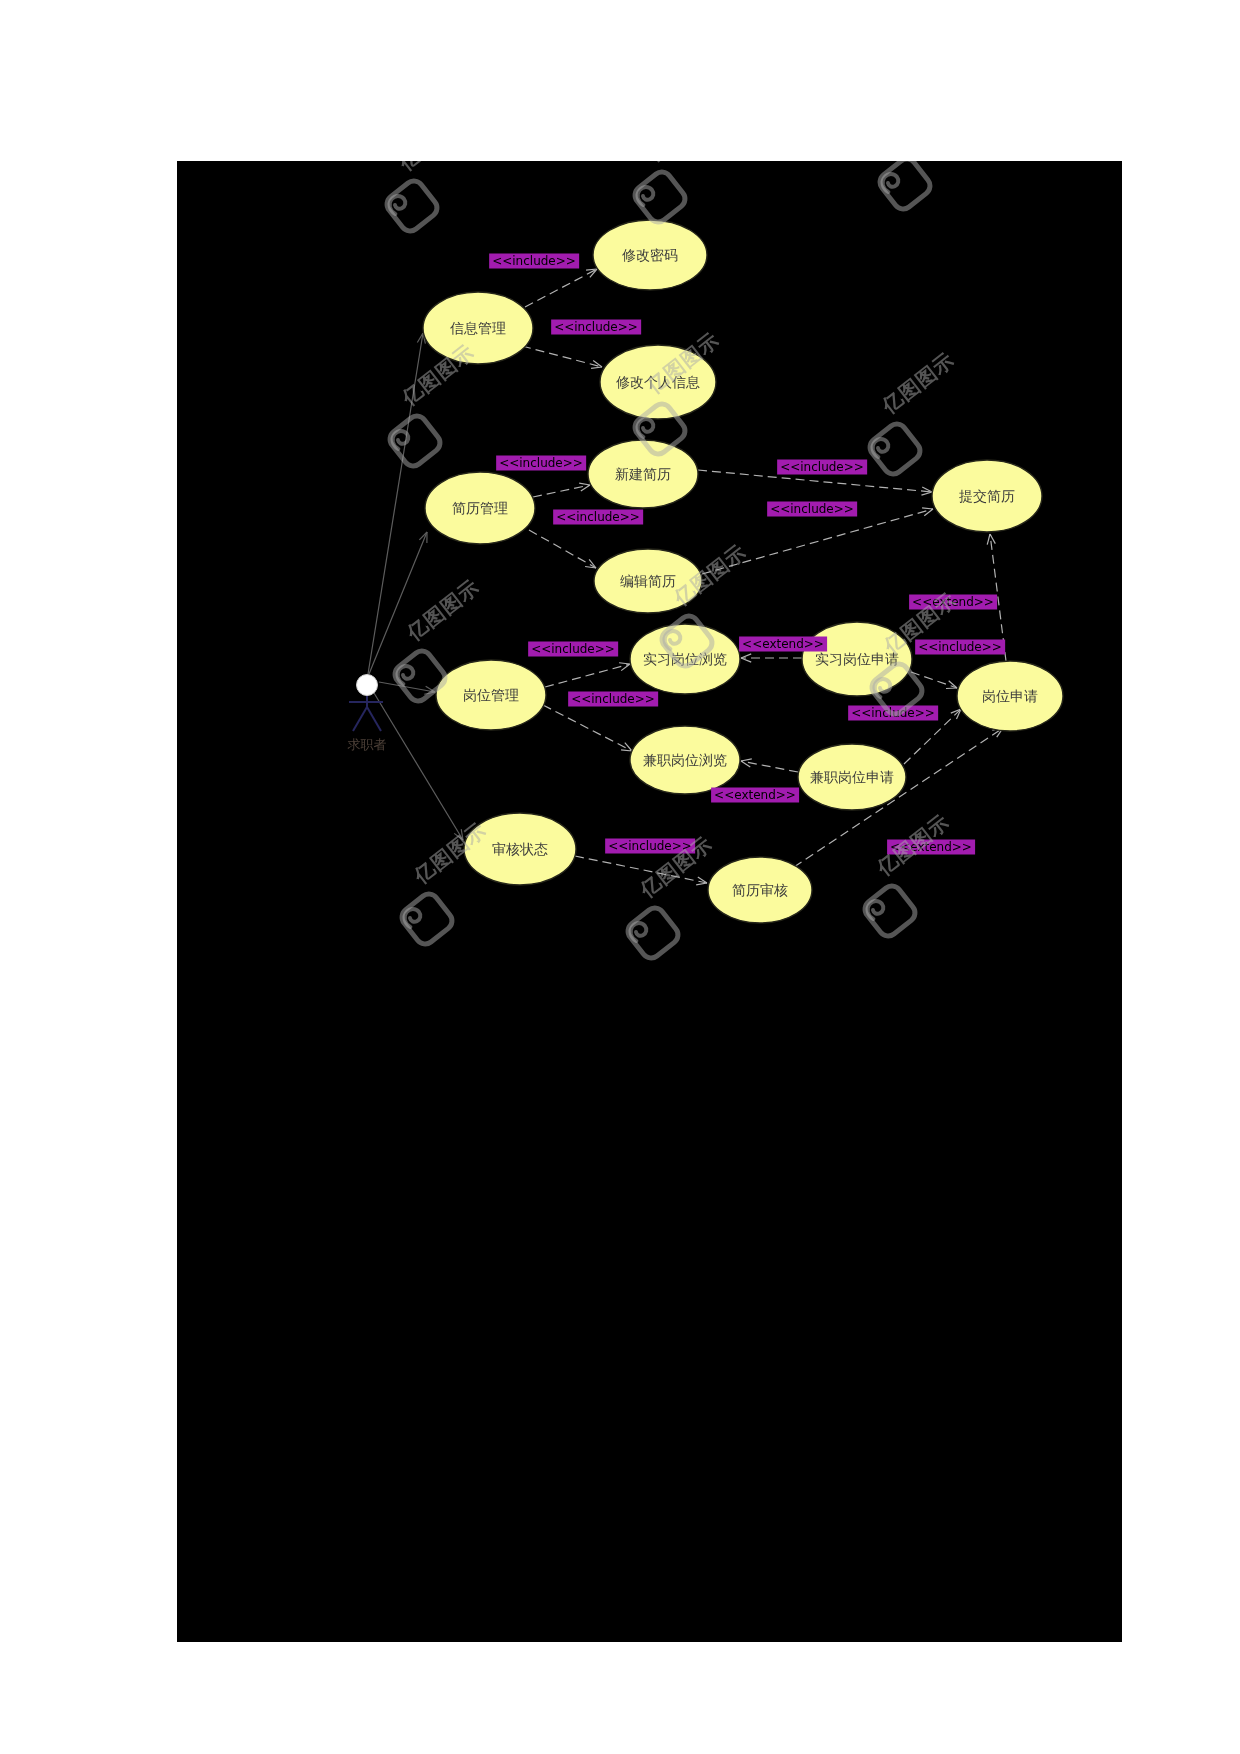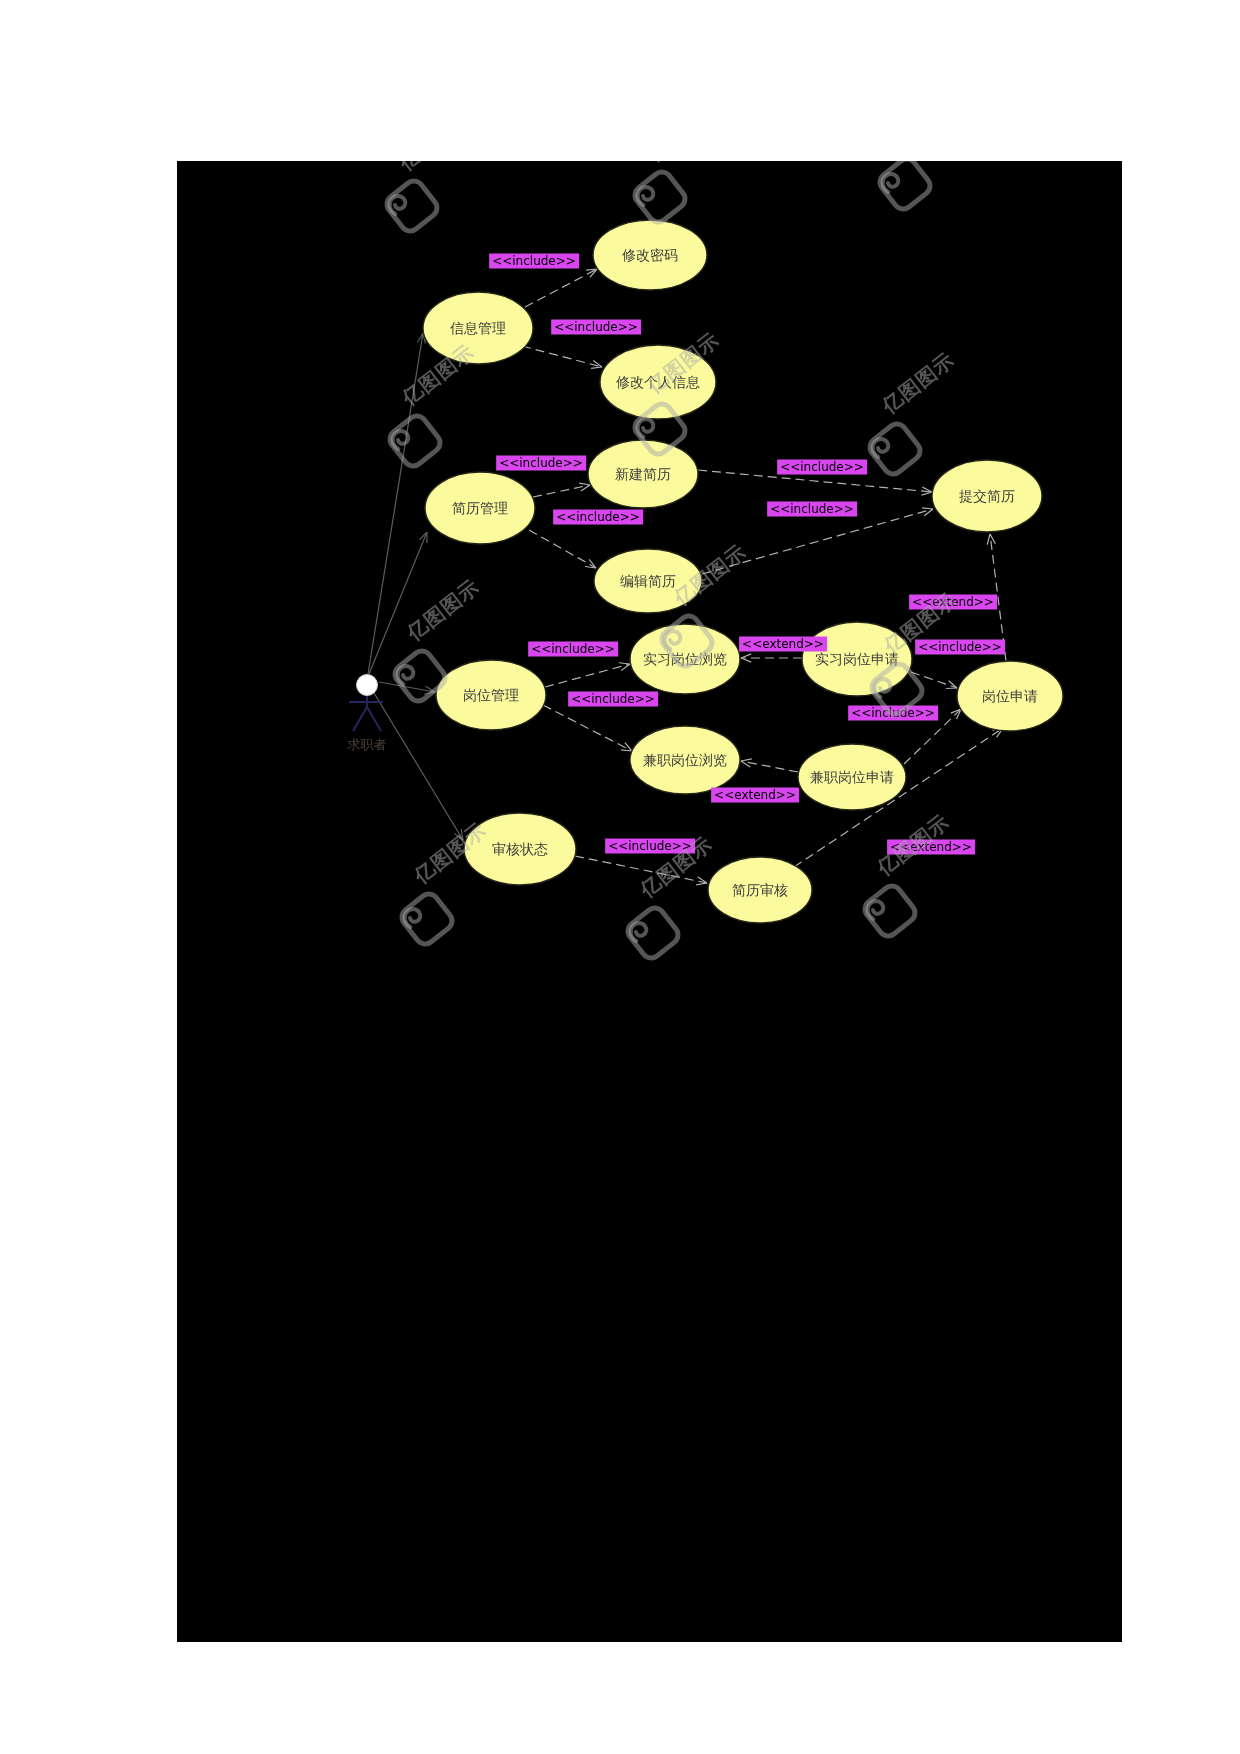--- a/index.html
+++ b/index.html
@@ -8,21 +8,21 @@
     background:#ffffff;
     font-family:"DejaVu Sans", sans-serif;
   }
   .canvas {
     position:absolute; left:177px; top:161px; width:945px; height:1481px;
     background:#000000; overflow:hidden;
   }
   .canvas svg { position:absolute; left:0; top:0; z-index:1; }
   .rel-label {
     position:absolute; transform:translate(-50%,-50%);
-    background:#d946ef; color:#000000;
+    background:#a21caf; color:#000000;
     font-size:12px; line-height:15px; padding:0 3px;
     white-space:nowrap; z-index:2;
     font-family:"DejaVu Sans", sans-serif;
   }
   .wm {
     position:absolute; z-index:3; pointer-events:none;
     transform:rotate(-38deg);
   }
   .wm-logo {
     width:36px; height:36px; border:5px solid; border-radius:12px;

